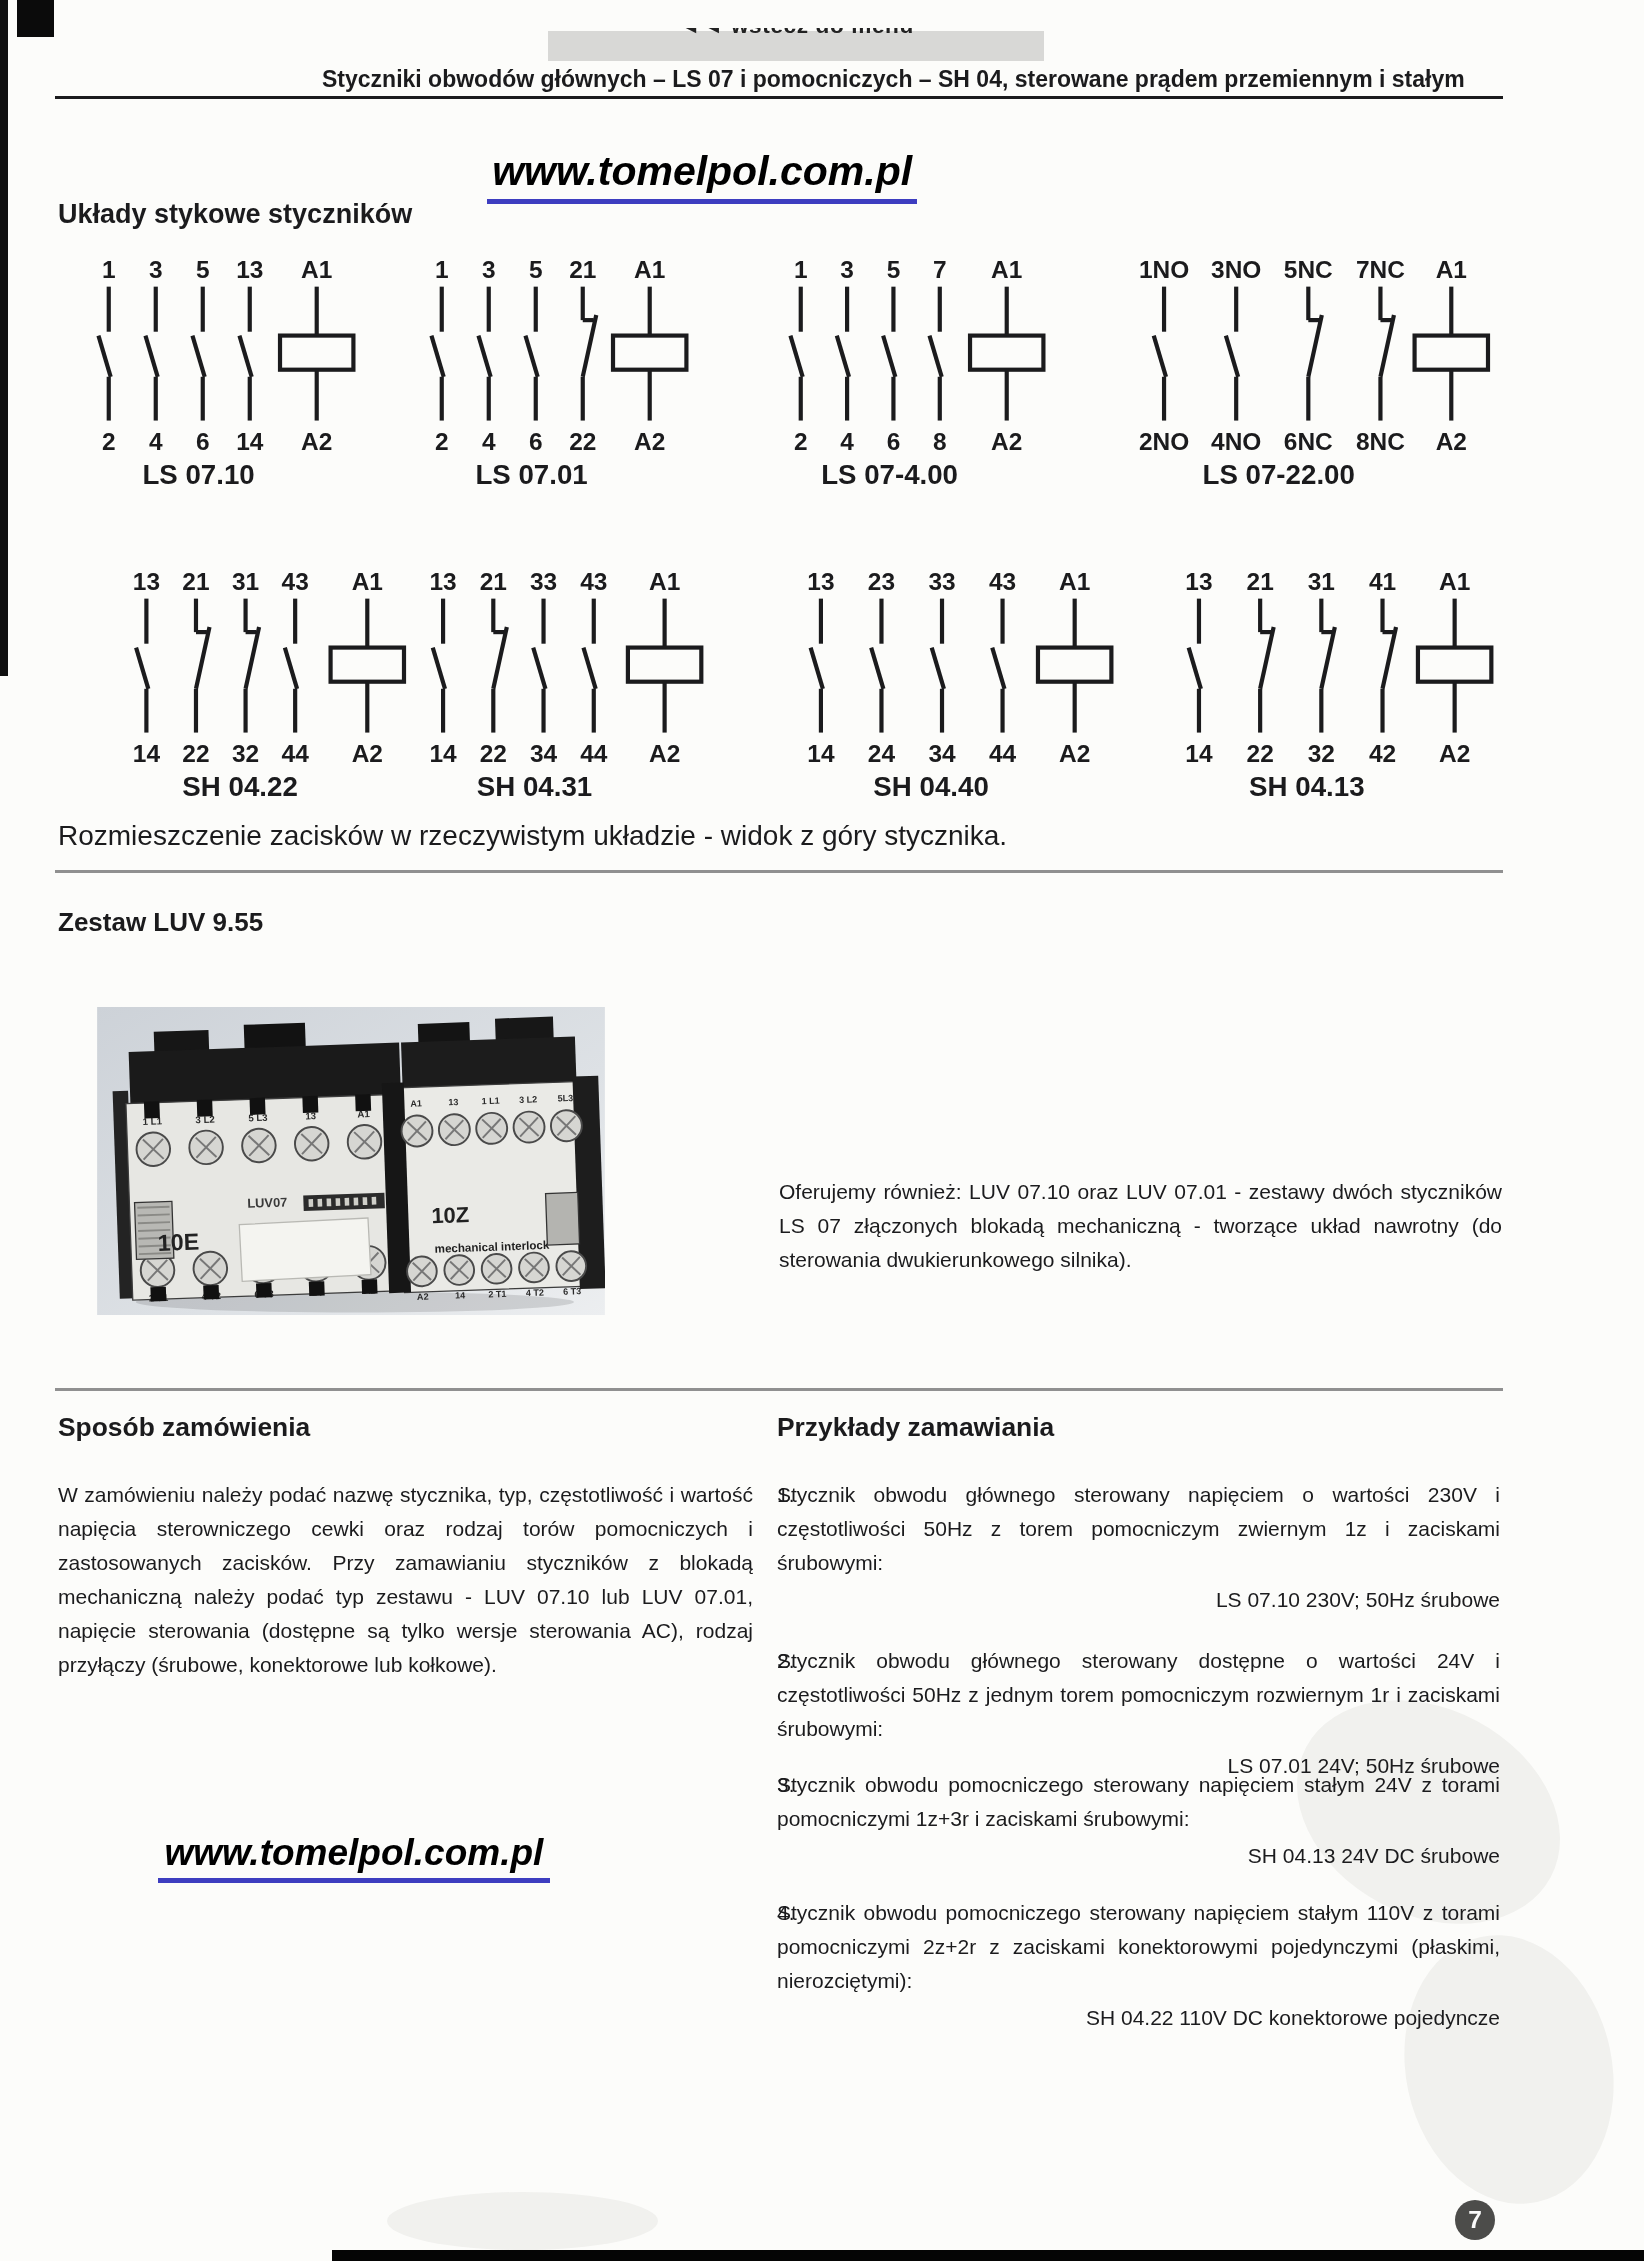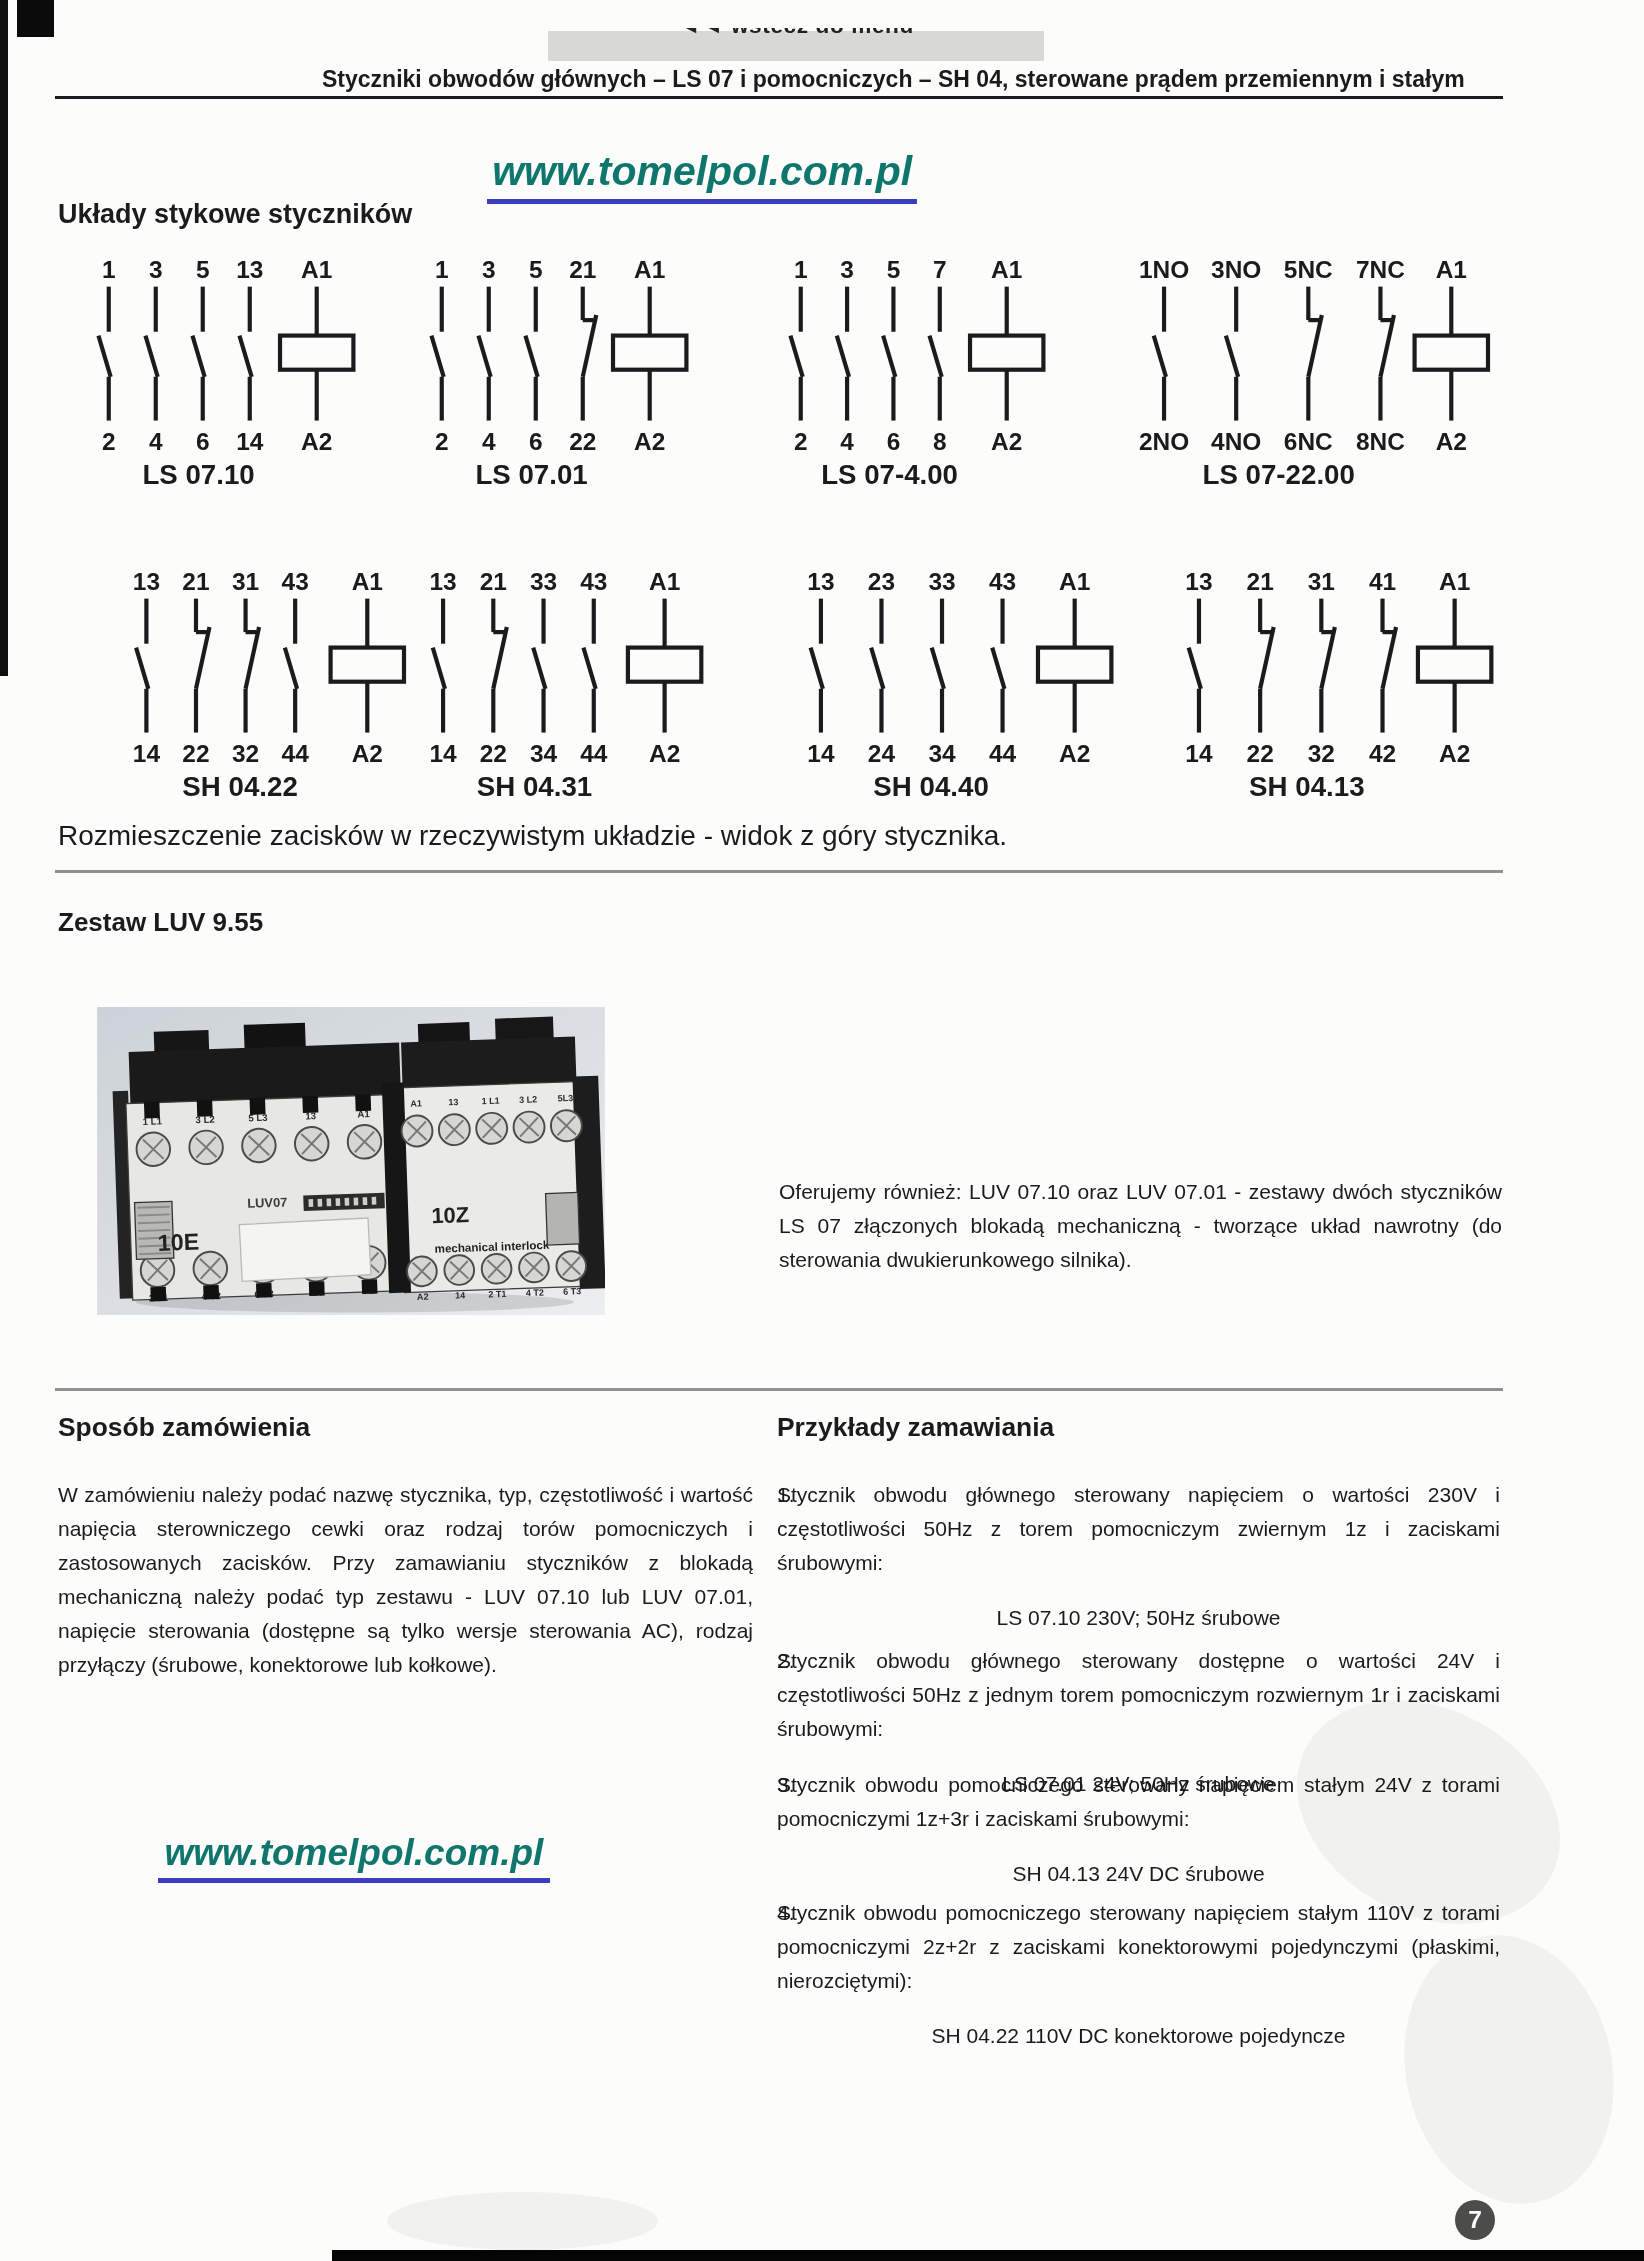--- a/index.html
+++ b/index.html
@@ -19,21 +19,21 @@
   .blob{position:absolute;background:#f1f1ee;border-radius:50%;}
 
   
   .back-btn-box{position:absolute;left:548px;top:31px;width:496px;height:30px;background:#d8d8d6;}
   .back-btn-clip{position:absolute;left:548px;top:28px;width:496px;height:12.3px;overflow:hidden;z-index:2;}
   .back-btn-clip span{display:block;margin-top:-15.5px;text-align:center;font-size:22.6px;font-weight:bold;color:#222;letter-spacing:0.6px;}
 
   .page-title{position:absolute;left:322px;top:66px;width:1180px;font-size:23px;font-weight:bold;white-space:nowrap;}
   .header-rule{position:absolute;left:55px;top:96px;width:1448px;height:2.6px;background:#1b1b1d;}
 
-  .url-link{position:absolute;color:#0f766e;font-style:italic;font-weight:bold;white-space:nowrap;}
+  .url-link{position:absolute;color:#000000;font-style:italic;font-weight:bold;white-space:nowrap;}
   .url-top{left:487px;top:148px;font-size:41px;border-bottom:5.2px solid #3d3dc0;padding:0 5.2px 3.9px 5.2px;}
   .url-bottom{left:158px;top:1832px;font-size:37px;border-bottom:5.2px solid #3d3dc0;padding:0 6.4px 3.9px 6.4px;}
 
   .h-section{position:absolute;font-weight:bold;}
   .h-uklady{left:58px;top:199px;font-size:27px;}
   .caption{position:absolute;left:58px;top:820px;font-size:28px;}
   .rule{position:absolute;left:55px;width:1448px;height:3.2px;background:#909090;}
   .rule1{top:870px;}
   .rule2{top:1388px;}
   .h-zestaw{left:58px;top:907px;font-size:26px;}
@@ -42,21 +42,21 @@
 
   .offer-text{position:absolute;left:779px;top:1175px;width:723px;font-size:21px;line-height:34px;text-align:justify;}
 
   .h-order{left:58px;top:1412px;font-size:26.4px;}
   .order-text{position:absolute;left:58px;top:1478px;width:695px;font-size:21px;line-height:34px;text-align:justify;}
 
   .h-examples{left:777px;top:1412px;font-size:26.4px;}
   .example{position:absolute;left:777px;width:723px;font-size:21px;line-height:34px;}
   .ex-num{position:absolute;left:0;top:0;}
   .ex-body{text-align:justify;}
-  .ex-code{text-align:center;margin-top:21px;}
+  .ex-code{text-align:right;margin-top:3px;}
 
   .page-circle{position:absolute;left:1455px;top:2200px;width:40px;height:40px;border-radius:50%;
     background:#4c4c4a;color:#fafafa;font-size:24.5px;font-weight:bold;display:flex;align-items:center;justify-content:center;}
 
   svg text{font-family:"Liberation Sans","DejaVu Sans",sans-serif;}
 </style>
 </head>
 <body>
 
 <div class="page">

